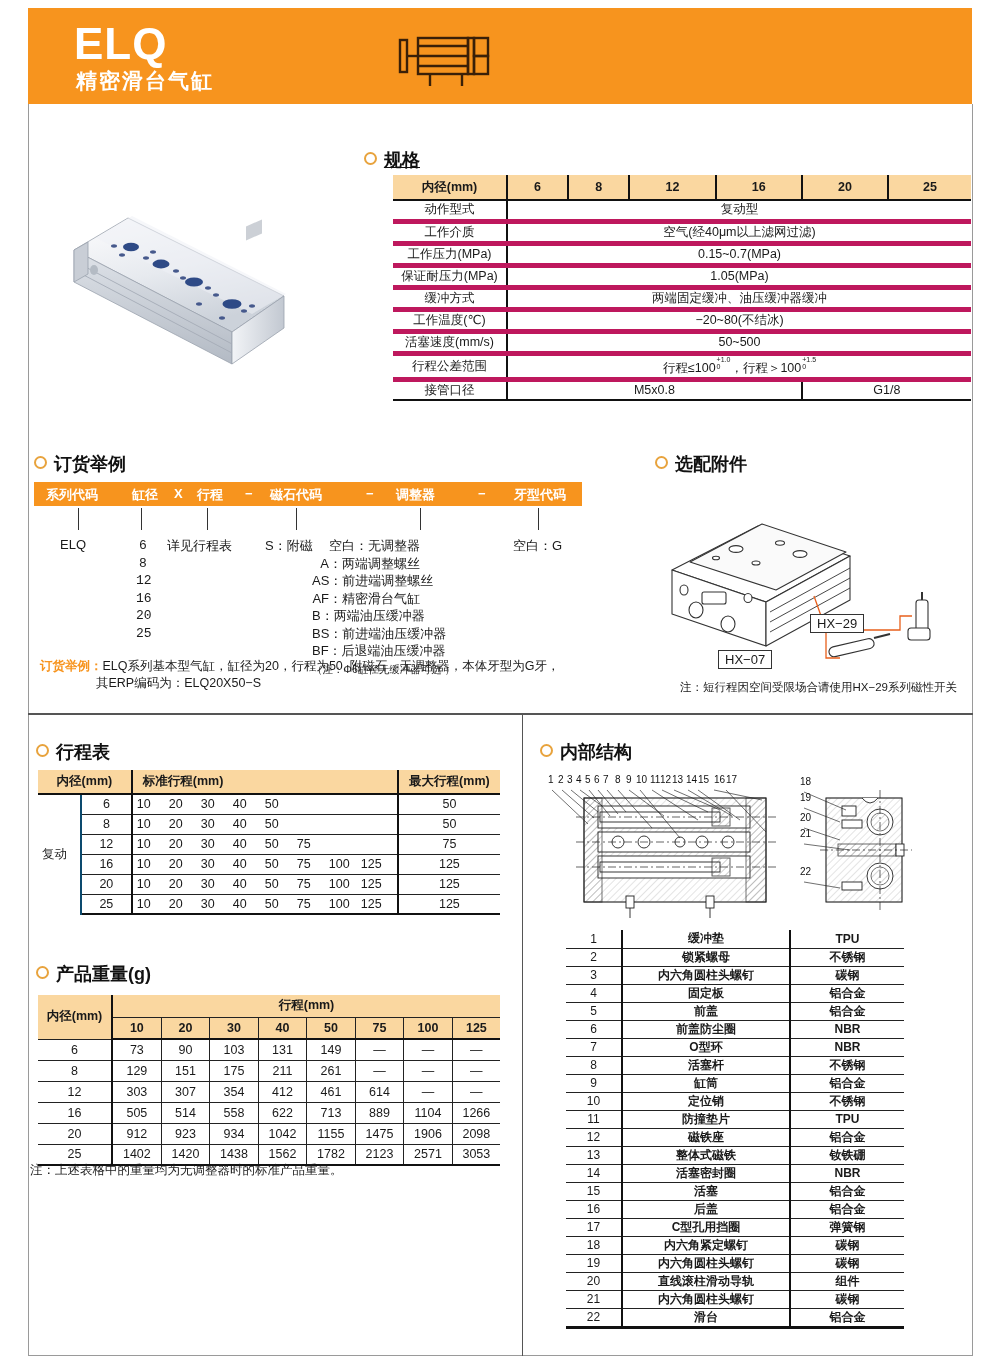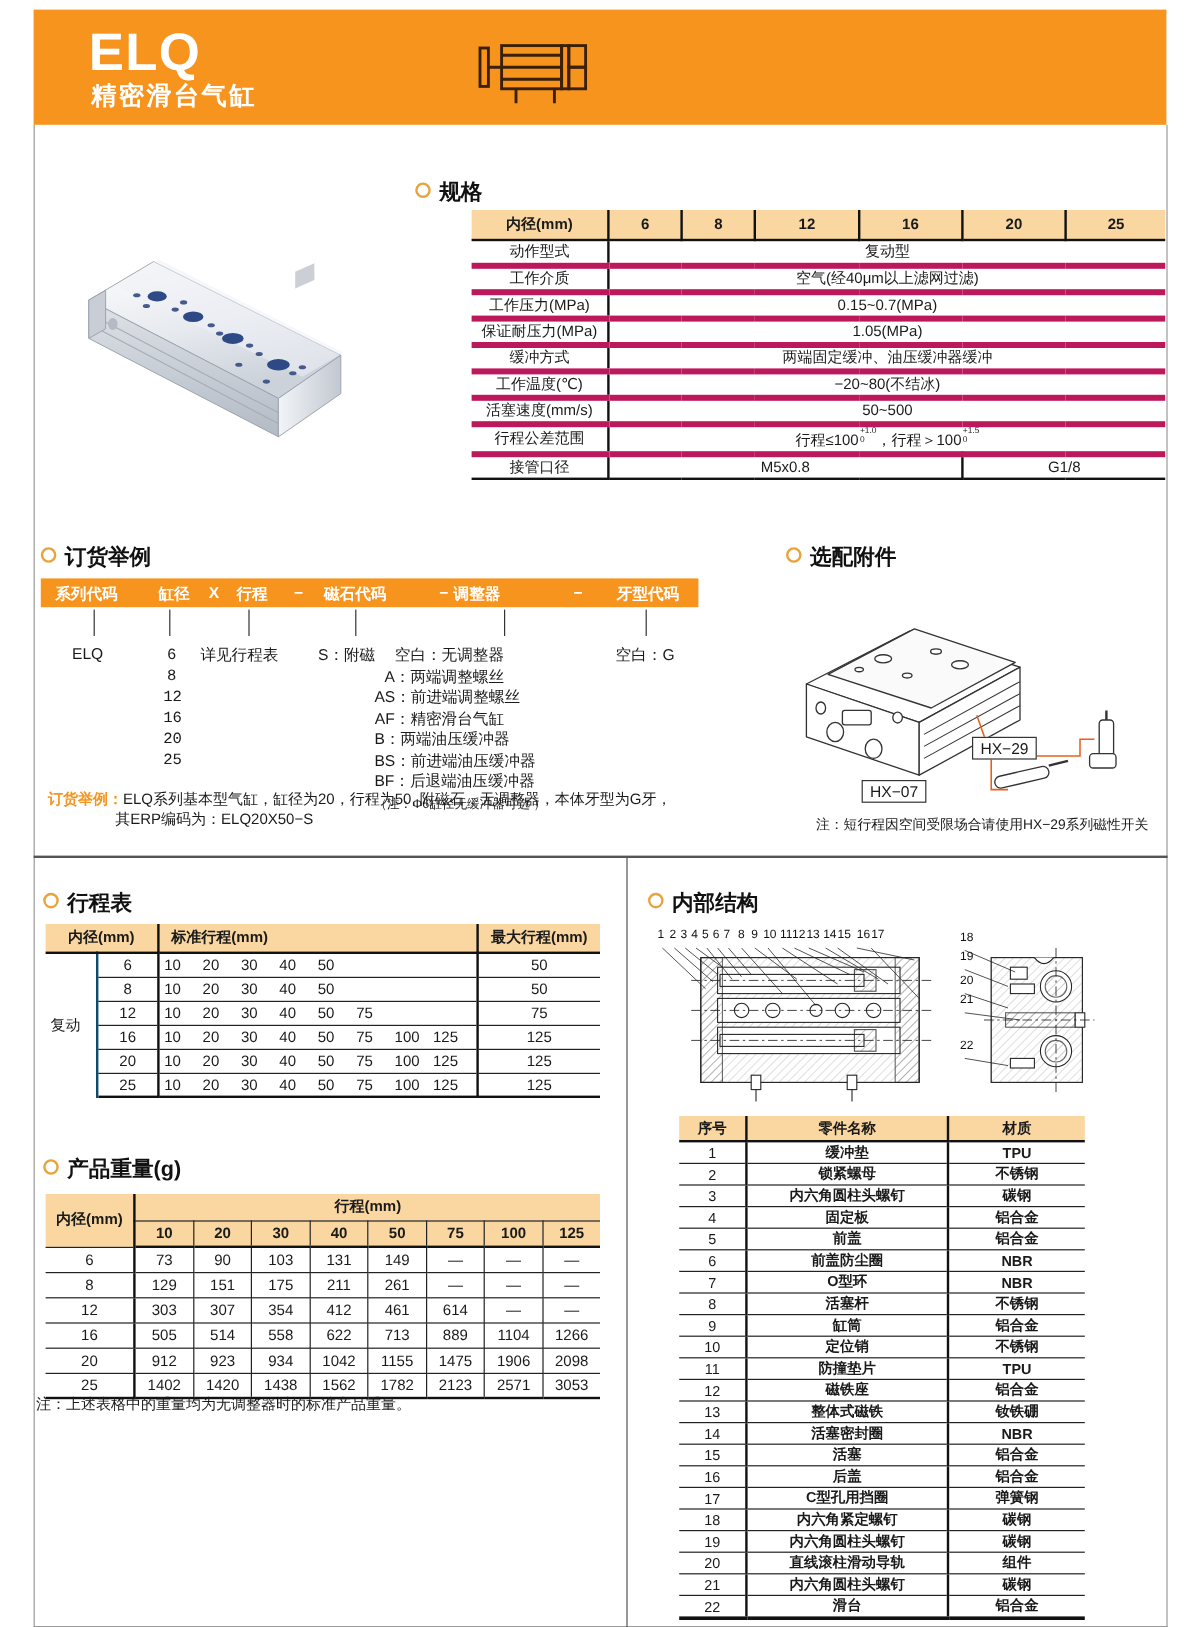--- a/index.html
+++ b/index.html
@@ -209,21 +209,21 @@
         <ellipse cx="216" cy="128" rx="3" ry="1.7"></ellipse>
         <ellipse cx="186" cy="140" rx="3" ry="1.7"></ellipse>
         <ellipse cx="163" cy="126" rx="3" ry="1.7"></ellipse>
       </g>
 
       <rect x="210" y="142" width="16" height="14" fill="#9aa2ad" opacity="0.5" transform="skewY(-24)"></rect>
       <ellipse cx="58" cy="92" rx="4" ry="5" fill="#b4bbc4"></ellipse>
     </svg>
   </div>
 
-  <div class="sec-h" style="left:346px; top:148px;">
+  <div class="sec-h" style="left:364px; top:148px;text-decoration:underline;">
     <span class="ring"></span><span>规格</span>
   </div>
 
   <table id="spec">
     <tbody>
       <tr class="head">
         <td class="lbl">内径(mm)</td>
         <td class="dcell">6</td>
         <td class="dcell">8</td>
         <td class="dcell">12</td>
@@ -278,21 +278,21 @@
   </div>
 
   <div class="code-bar">
     <span style="left:12px;">系列代码</span>
     <span style="left:98px;">缸径</span>
     <span style="left:140px;">X</span>
     <span style="left:163px;">行程</span>
     <span style="left:211px;">−</span>
     <span style="left:236px;">磁石代码</span>
     <span style="left:332px;">−</span>
-    <span style="left:344px;">调整器</span>
+    <span style="left:362px;">调整器</span>
     <span style="left:444px;">−</span>
     <span style="left:480px;">牙型代码</span>
   </div>
 
   <div class="tick" style="left:78px;  top:508px; height:22px;"></div>
   <div class="tick" style="left:141px; top:508px; height:22px;"></div>
   <div class="tick" style="left:207px; top:508px; height:22px;"></div>
   <div class="tick" style="left:296px; top:508px; height:22px;"></div>
   <div class="tick" style="left:420px; top:508px; height:22px;"></div>
   <div class="tick" style="left:538px; top:508px; height:22px;"></div>
@@ -638,25 +638,20 @@
   <div class="lead-num" style="left:726px; top:774px;">17</div>
 
   <div class="lead-num" style="left:800px; top:776px;">18</div>
   <div class="lead-num" style="left:800px; top:792px;">19</div>
   <div class="lead-num" style="left:800px; top:812px;">20</div>
   <div class="lead-num" style="left:800px; top:828px;">21</div>
   <div class="lead-num" style="left:800px; top:866px;">22</div>
 
   <table id="parts">
     <tbody>
-      <tr class="head">
-        <td class="no">序号</td>
-        <td class="name">零件名称</td>
-        <td class="mat">材质</td>
-      </tr>
       <tr>
           <td class="no">1</td>
           <td class="name">缓冲垫</td>
           <td class="mat">TPU</td>
         </tr>
       <tr>
           <td class="no">2</td>
           <td class="name">锁紧螺母</td>
           <td class="mat">不锈钢</td>
         </tr>

